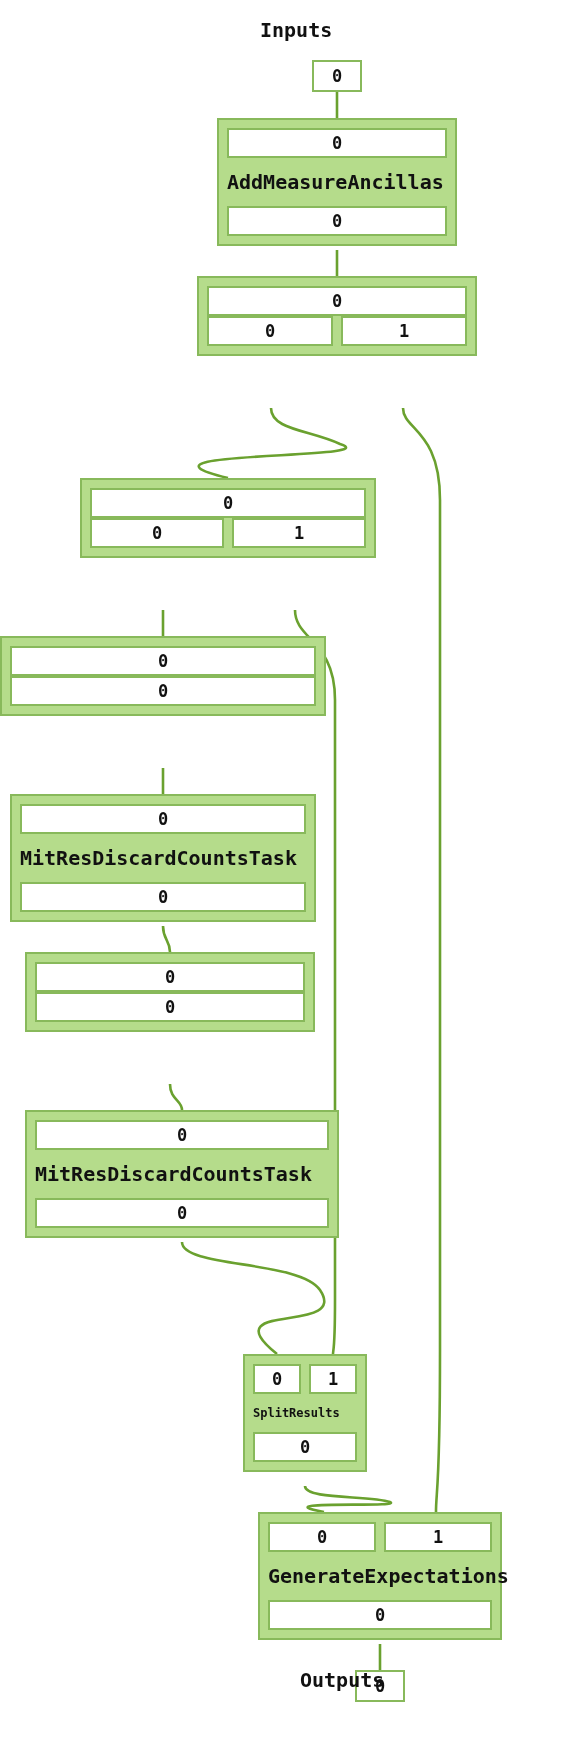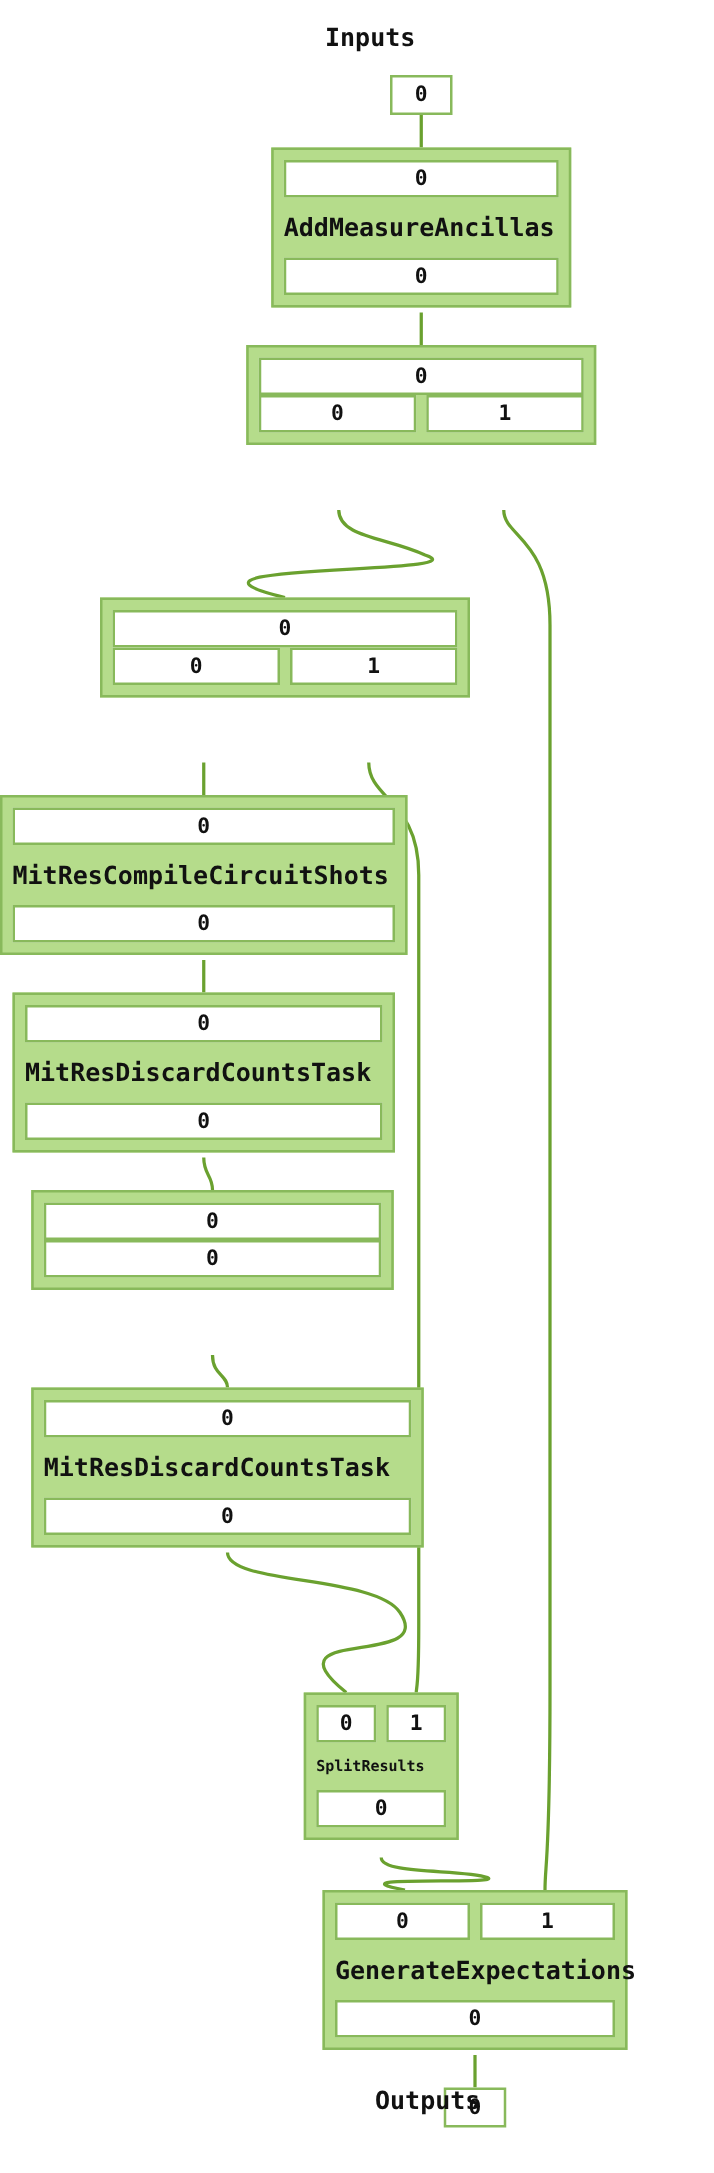--- a/index.html
+++ b/index.html
@@ -149,21 +149,20 @@
     <div class="ports-row">
       <div class="port">0</div>
       <div class="port">1</div>
     </div>
   </div>
 
   <div class="node" style="left:0px; top:636px; width:326px;">
     <div class="ports-row">
       <div class="port">0</div>
     </div>
-    <div class="node-title">MitResCompileCircuitShots</div>
     <div class="ports-row">
       <div class="port">0</div>
     </div>
   </div>
 
   <div class="node" style="left:10px; top:794px; width:306px;">
     <div class="ports-row">
       <div class="port">0</div>
     </div>
     <div class="node-title">MitResDiscardCountsTask</div>

